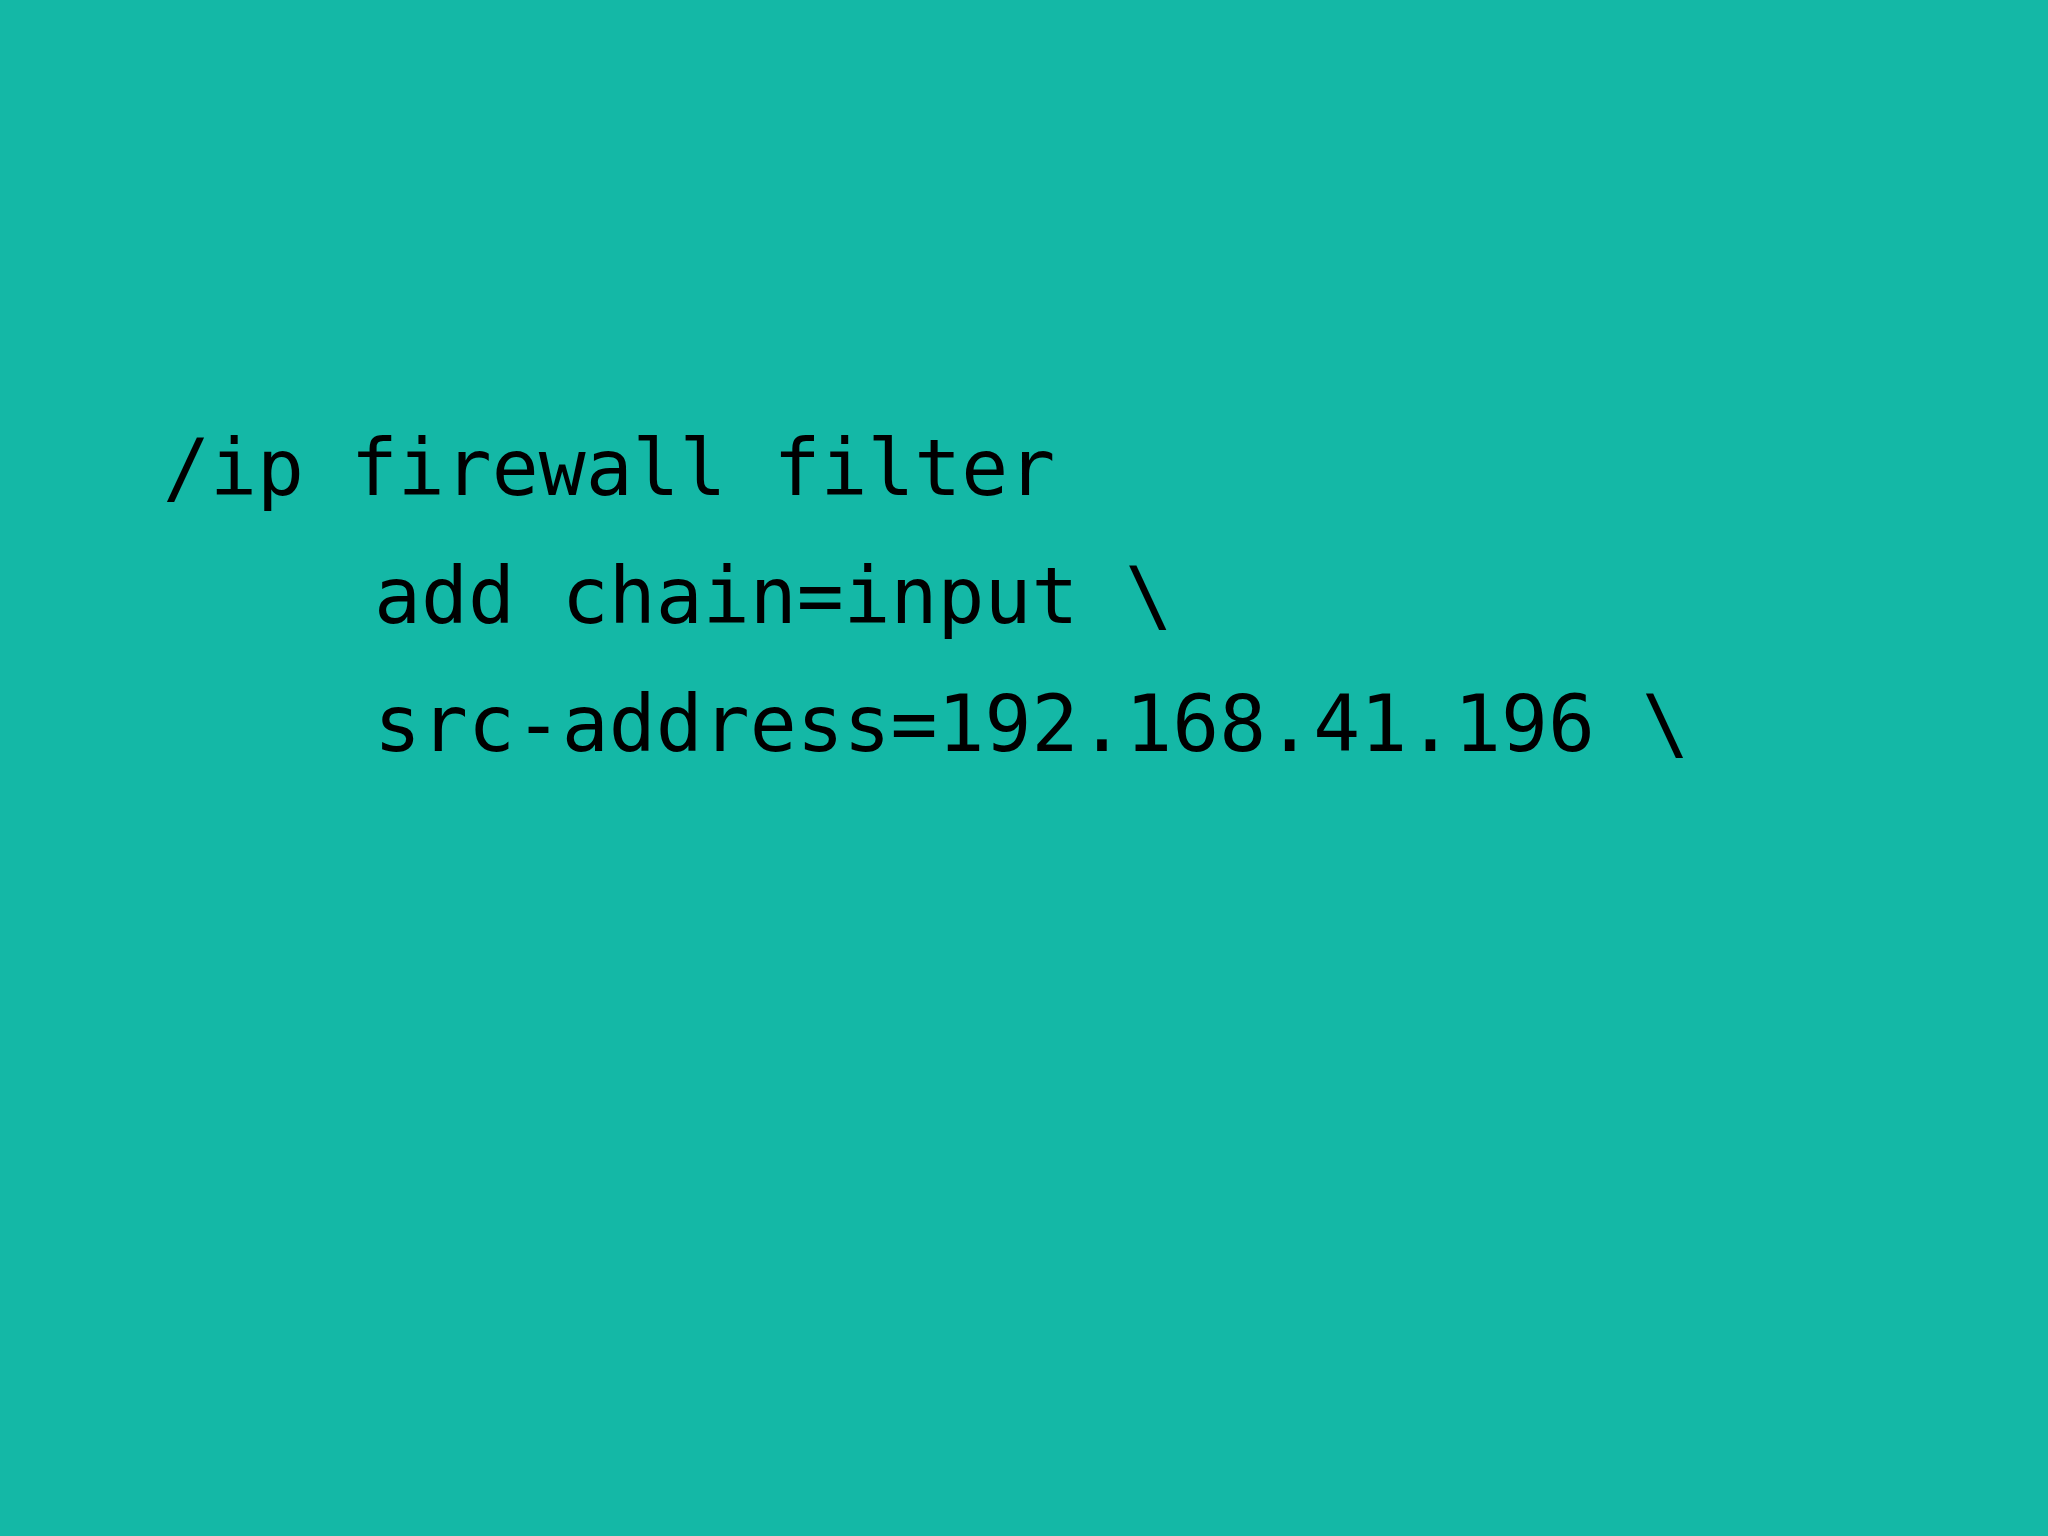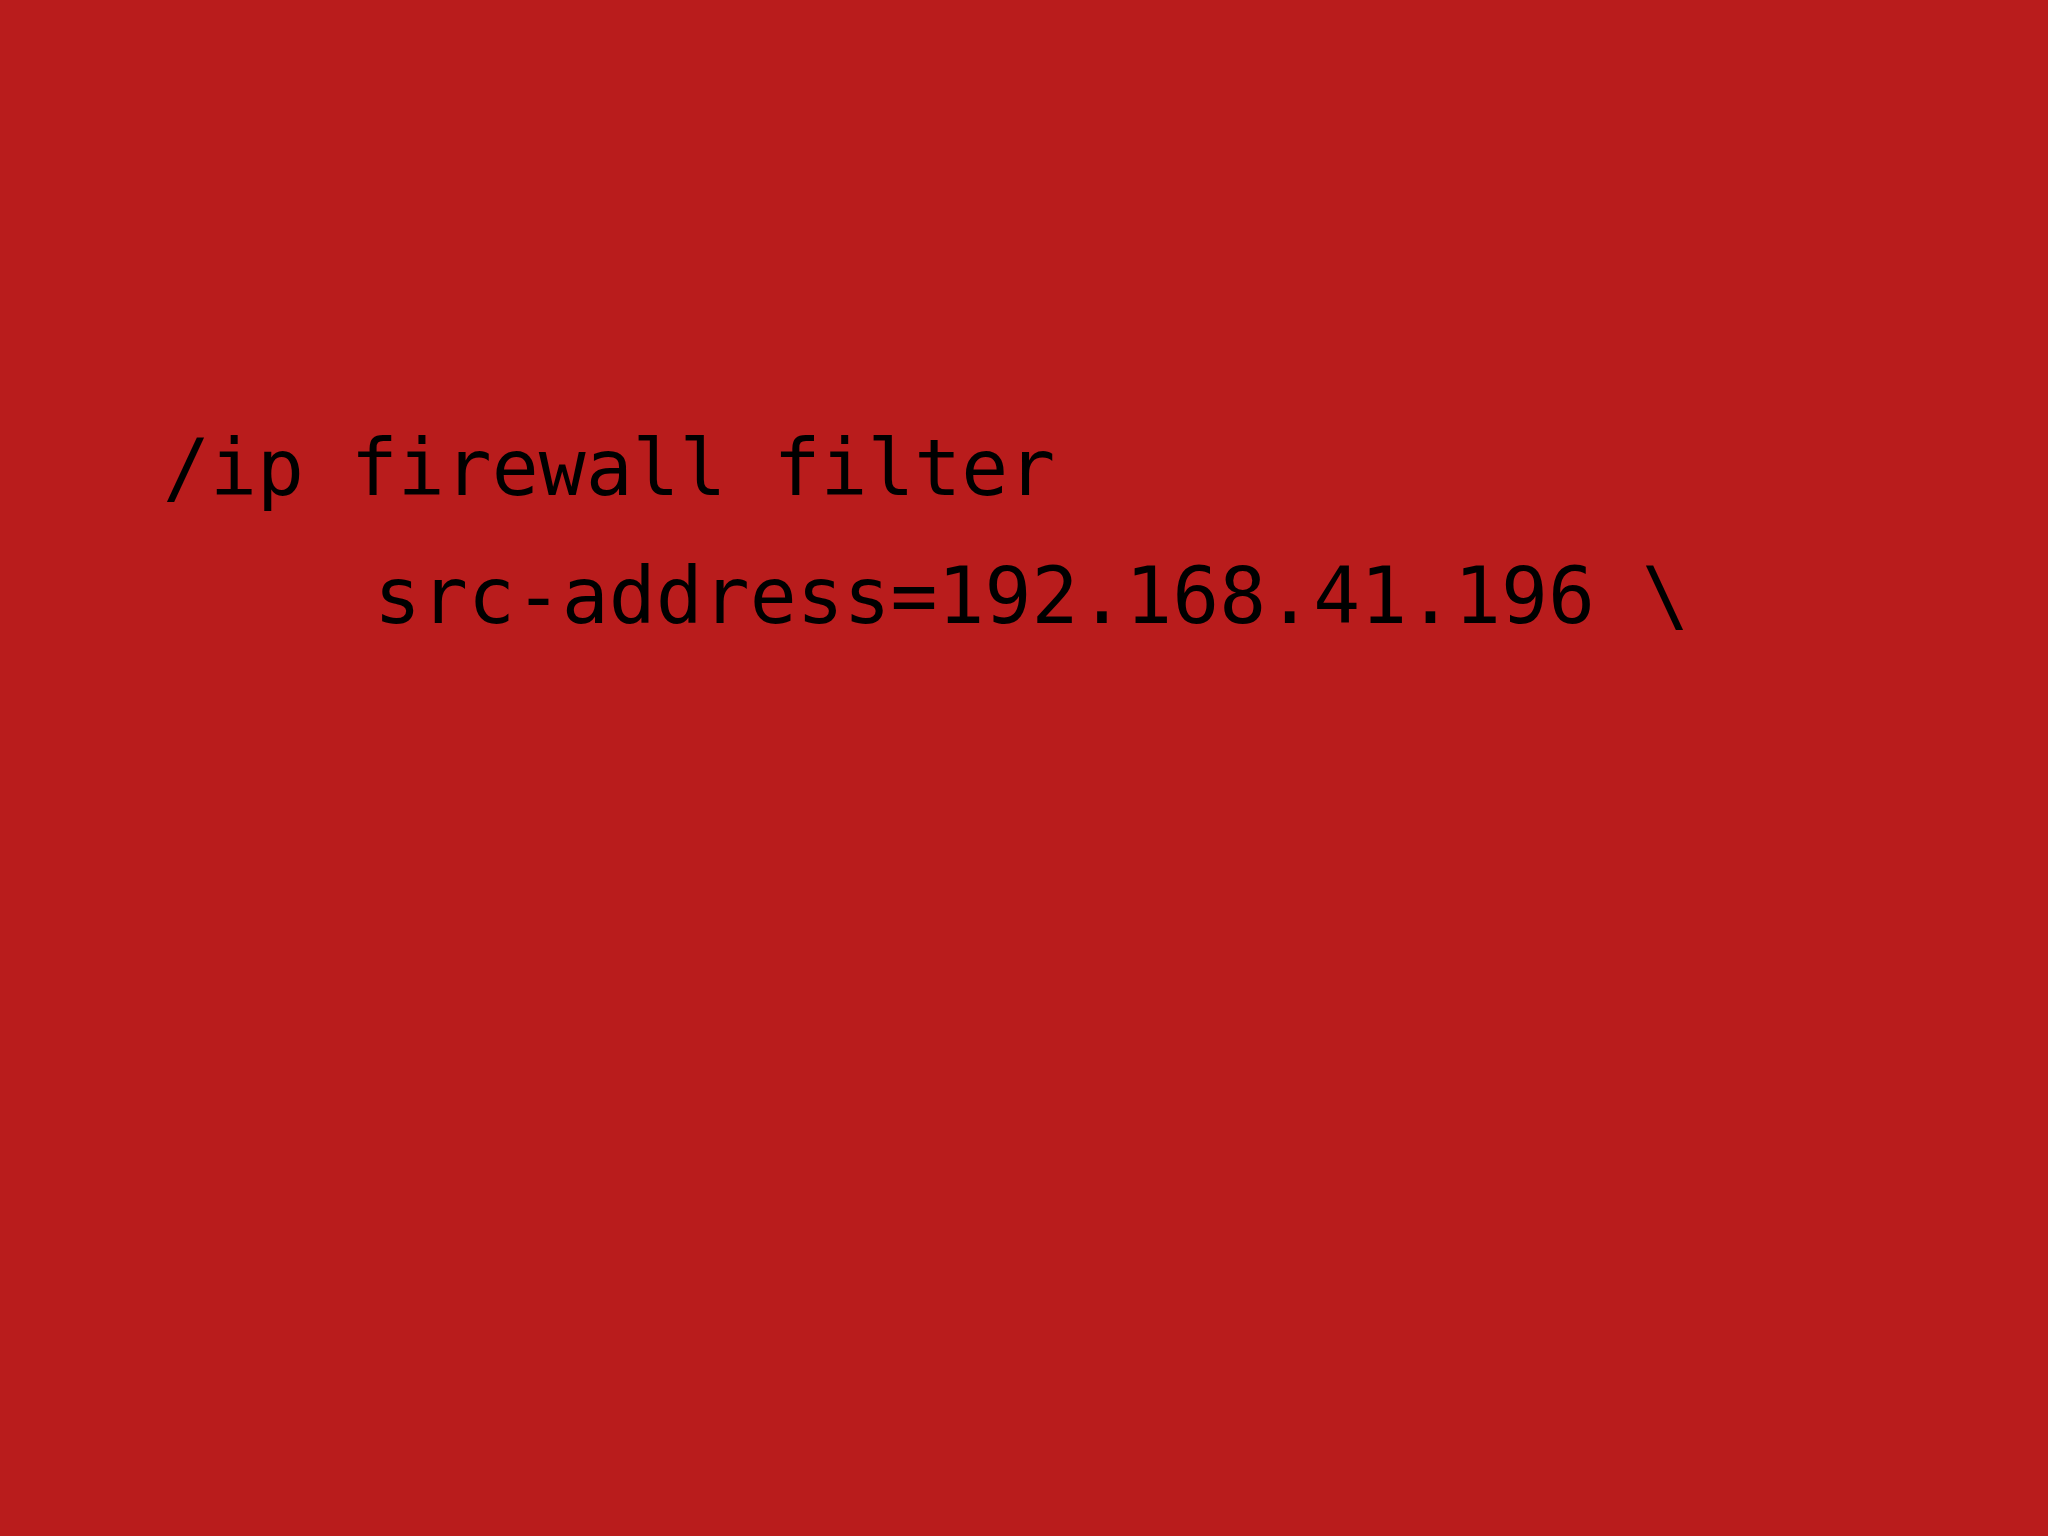--- a/index.html
+++ b/index.html
@@ -11,21 +11,21 @@
     width: 2048px;
     height: 1536px;
     overflow: hidden;
     font-family: "DejaVu Sans Mono", monospace;
   }
 
   #slide {
     position: relative;
     width: 2048px;
     height: 1536px;
-    background: #b91c1c;
+    background: #14b8a6;
     box-sizing: border-box;
   }
 
   #code-block {
     position: absolute;
     left: 163px;
     top: 404px;
     width: 1800px;
   }
 
@@ -46,19 +46,20 @@
 </style>
 </head>
 <body>
 
 <div id="slide">
 
   <div id="code-block">
 
     <div class="code-line">/ip firewall filter</div>
 
+    <div class="code-line indent">add chain=input \</div>
 
     <div class="code-line indent">src-address=192.168.41.196 \</div>
 
 
   </div>
 
 </div>
 
 </body></html>

